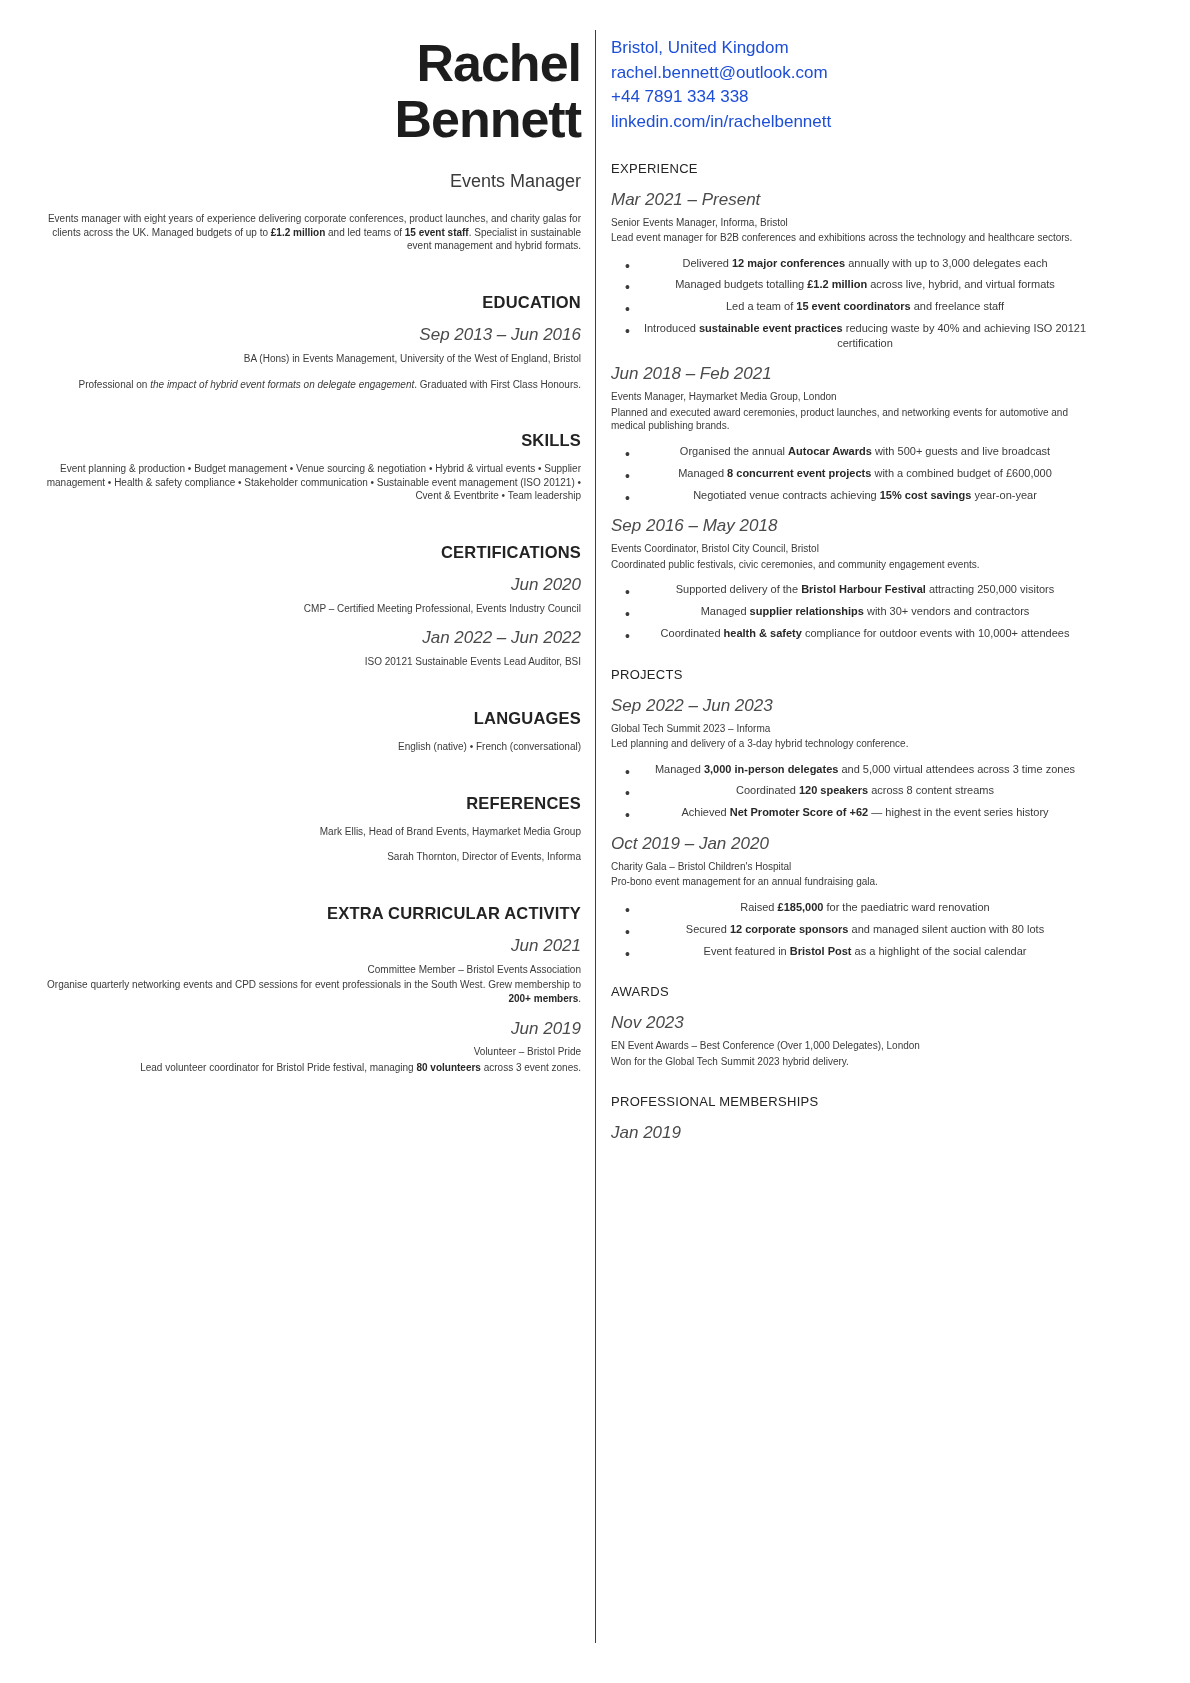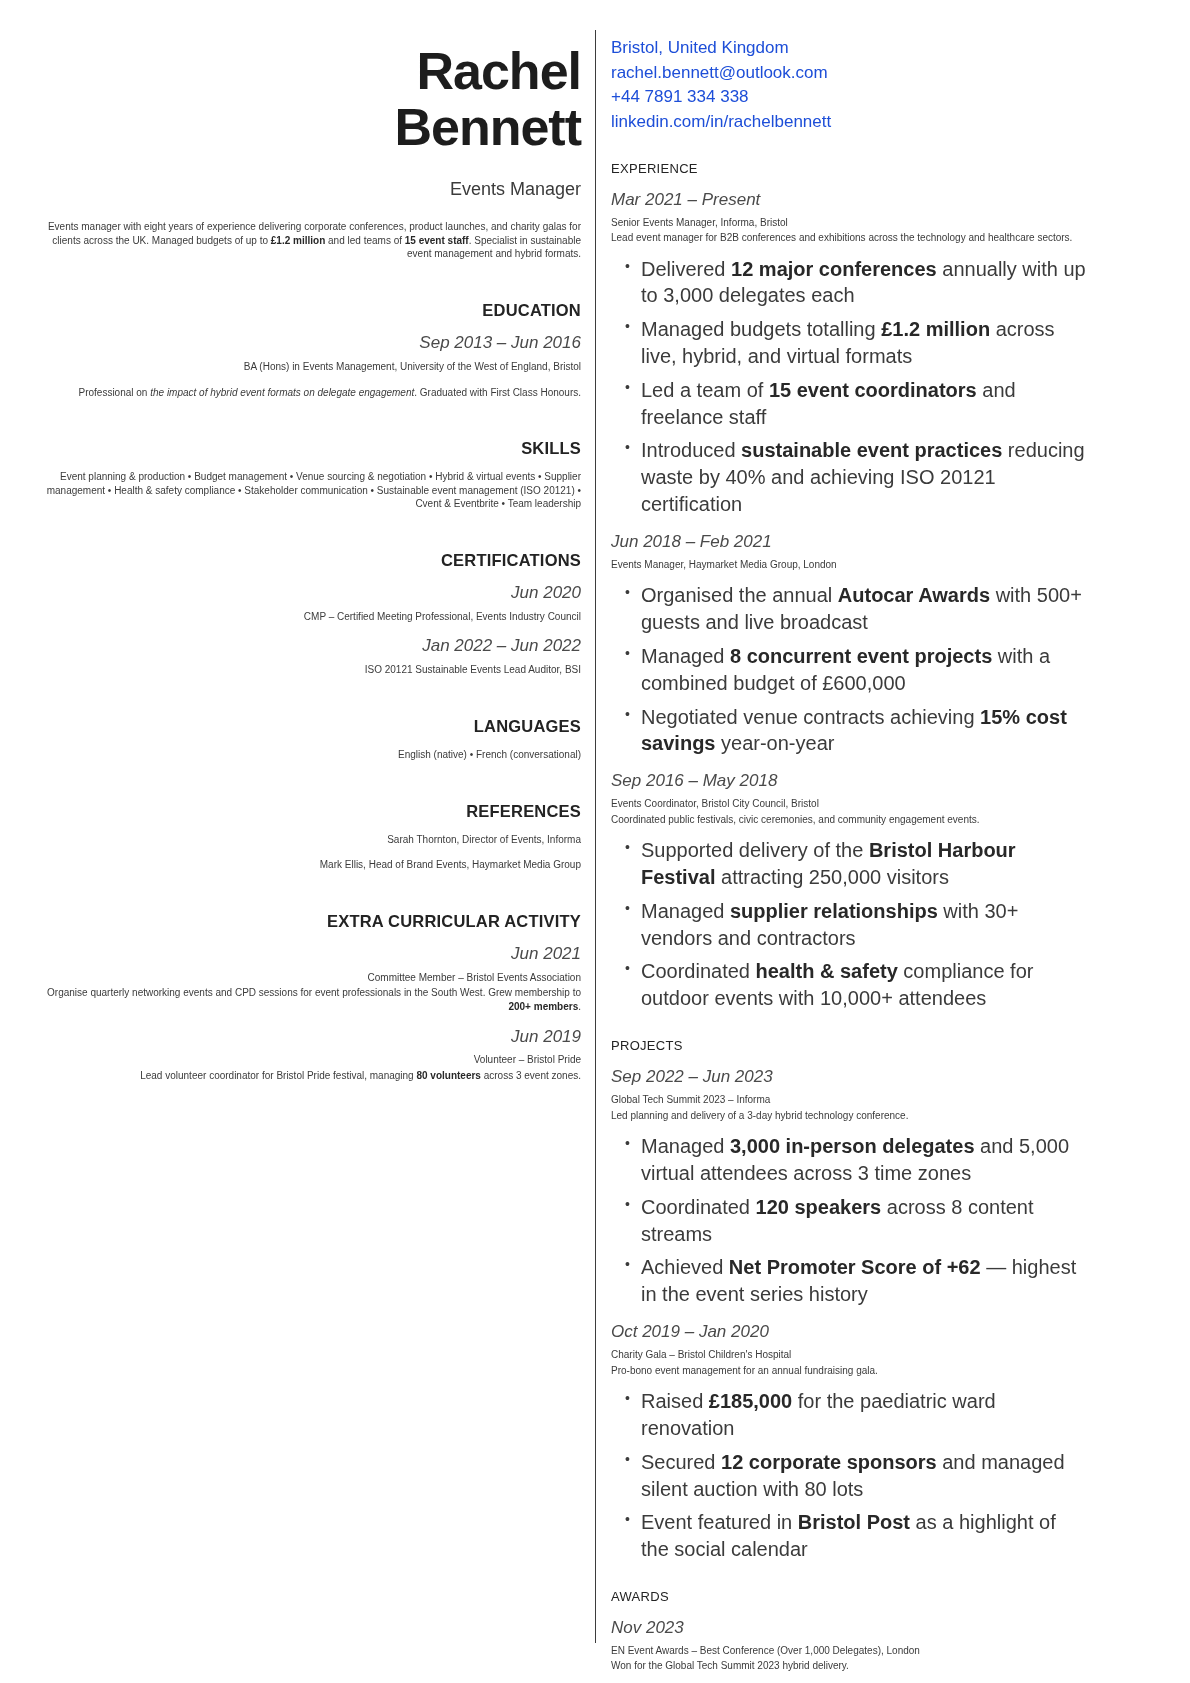--- a/index.html
+++ b/index.html
@@ -4,21 +4,21 @@
 <style>
   html,body{margin:0;padding:0;}
   body{
     width:1190px;height:1683px;background:#ffffff;overflow:hidden;
     font-family:"Liberation Sans", sans-serif;color:#3b3b3b;
     -webkit-font-smoothing:antialiased;
   }
   .page{display:flex;box-sizing:border-box;padding:30px 0 0 44px;}
   
   .col-left{width:537px;flex:0 0 537px;text-align:right;}
-  .name{margin-top:14px;}
+  .name{margin-top:6px;}
   .name-line{font-size:52px;line-height:1.07;font-weight:800;color:#1d1d1d;letter-spacing:-1px;}
   .role{margin-top:24px;font-size:18px;color:#3b3b3b;}
   .summary{margin-top:20px;}
   .l-section{margin-top:40px;}
   .l-heading{margin:0;font-size:16.5px;font-weight:800;color:#232323;letter-spacing:.2px;}
   .l-block{margin-top:12px;}
   .l-block .date{margin-bottom:5px;}
   
   .divider{width:1px;flex:0 0 1px;background:#3d3d3d;height:1613px;margin:0 15px 0 14px;}
   
@@ -28,21 +28,21 @@
   .r-heading{margin:0;font-size:13px;font-weight:400;color:#232323;letter-spacing:.3px;}
   .r-entry{margin-top:13px;}
   .r-lines{margin-top:4px;}
   
   .date{font-style:italic;font-size:17px;color:#4a4a4a;line-height:1.35;}
   .rich-line{font-size:10px;line-height:1.36;color:#3b3b3b;}
   .rich-line + .rich-line{margin-top:2px;}
   .b{font-weight:700;color:#282828;}
   .i{font-style:italic;}
   ul.bullets{list-style:none;margin:11px 0 0;padding:0 0 0 30px;}
-  ul.bullets li{position:relative;margin-top:7px;font-size:20px;line-height:1.34;}
+  ul.bullets li{position:relative;margin-top:7px;font-size:11px;line-height:1.34;text-align:center;}
   ul.bullets li:first-child{margin-top:0;}
   ul.bullets li::before{content:"•";position:absolute;left:-16px;top:1px;font-size:14px;color:#3b3b3b;}
 </style>
 </head>
 <body>
 
 <div class="page">
 
   <div class="col-left">
     <div class="name">
@@ -113,28 +113,28 @@
   </div>
 </div>
   </section>
 
   <section class="l-section">
     <h2 class="l-heading">REFERENCES</h2>
     <div class="l-blocks">
   <div class="l-block">
 
     <div class="l-lines">
+                <div class="rich-line"><span>Mark Ellis, Head of Brand Events, Haymarket Media Group</span></div>
+              </div>
+  </div>
+
+  <div class="l-block">
+
+    <div class="l-lines">
                 <div class="rich-line"><span>Sarah Thornton, Director of Events, Informa</span></div>
-              </div>
-  </div>
-
-  <div class="l-block">
-
-    <div class="l-lines">
-                <div class="rich-line"><span>Mark Ellis, Head of Brand Events, Haymarket Media Group</span></div>
               </div>
   </div>
 </div>
   </section>
 
   <section class="l-section">
     <h2 class="l-heading">EXTRA CURRICULAR ACTIVITY</h2>
     <div class="l-blocks">
   <div class="l-block">
     <div class="date">Jun 2021</div>
@@ -180,20 +180,21 @@
                 <li><span>Managed budgets totalling </span><span class="b">£1.2 million</span><span> across live, hybrid, and virtual formats</span></li>
                 <li><span>Led a team of </span><span class="b">15 event coordinators</span><span> and freelance staff</span></li>
                 <li><span>Introduced </span><span class="b">sustainable event practices</span><span> reducing waste by 40% and achieving ISO 20121 certification</span></li>
               </ul>
   </div>
 
   <div class="r-entry">
     <div class="date">Jun 2018 – Feb 2021</div>
     <div class="r-lines">
                 <div class="rich-line"><span>Events Manager, Haymarket Media Group, London</span></div>
+                <div class="rich-line"><span>Planned and executed award ceremonies, product launches, and networking events for automotive and medical publishing brands.</span></div>
               </div>
     <ul class="bullets">
                 <li><span>Organised the annual </span><span class="b">Autocar Awards</span><span> with 500+ guests and live broadcast</span></li>
                 <li><span>Managed </span><span class="b">8 concurrent event projects</span><span> with a combined budget of £600,000</span></li>
                 <li><span>Negotiated venue contracts achieving </span><span class="b">15% cost savings</span><span> year-on-year</span></li>
               </ul>
   </div>
 
   <div class="r-entry">
     <div class="date">Sep 2016 – May 2018</div>

